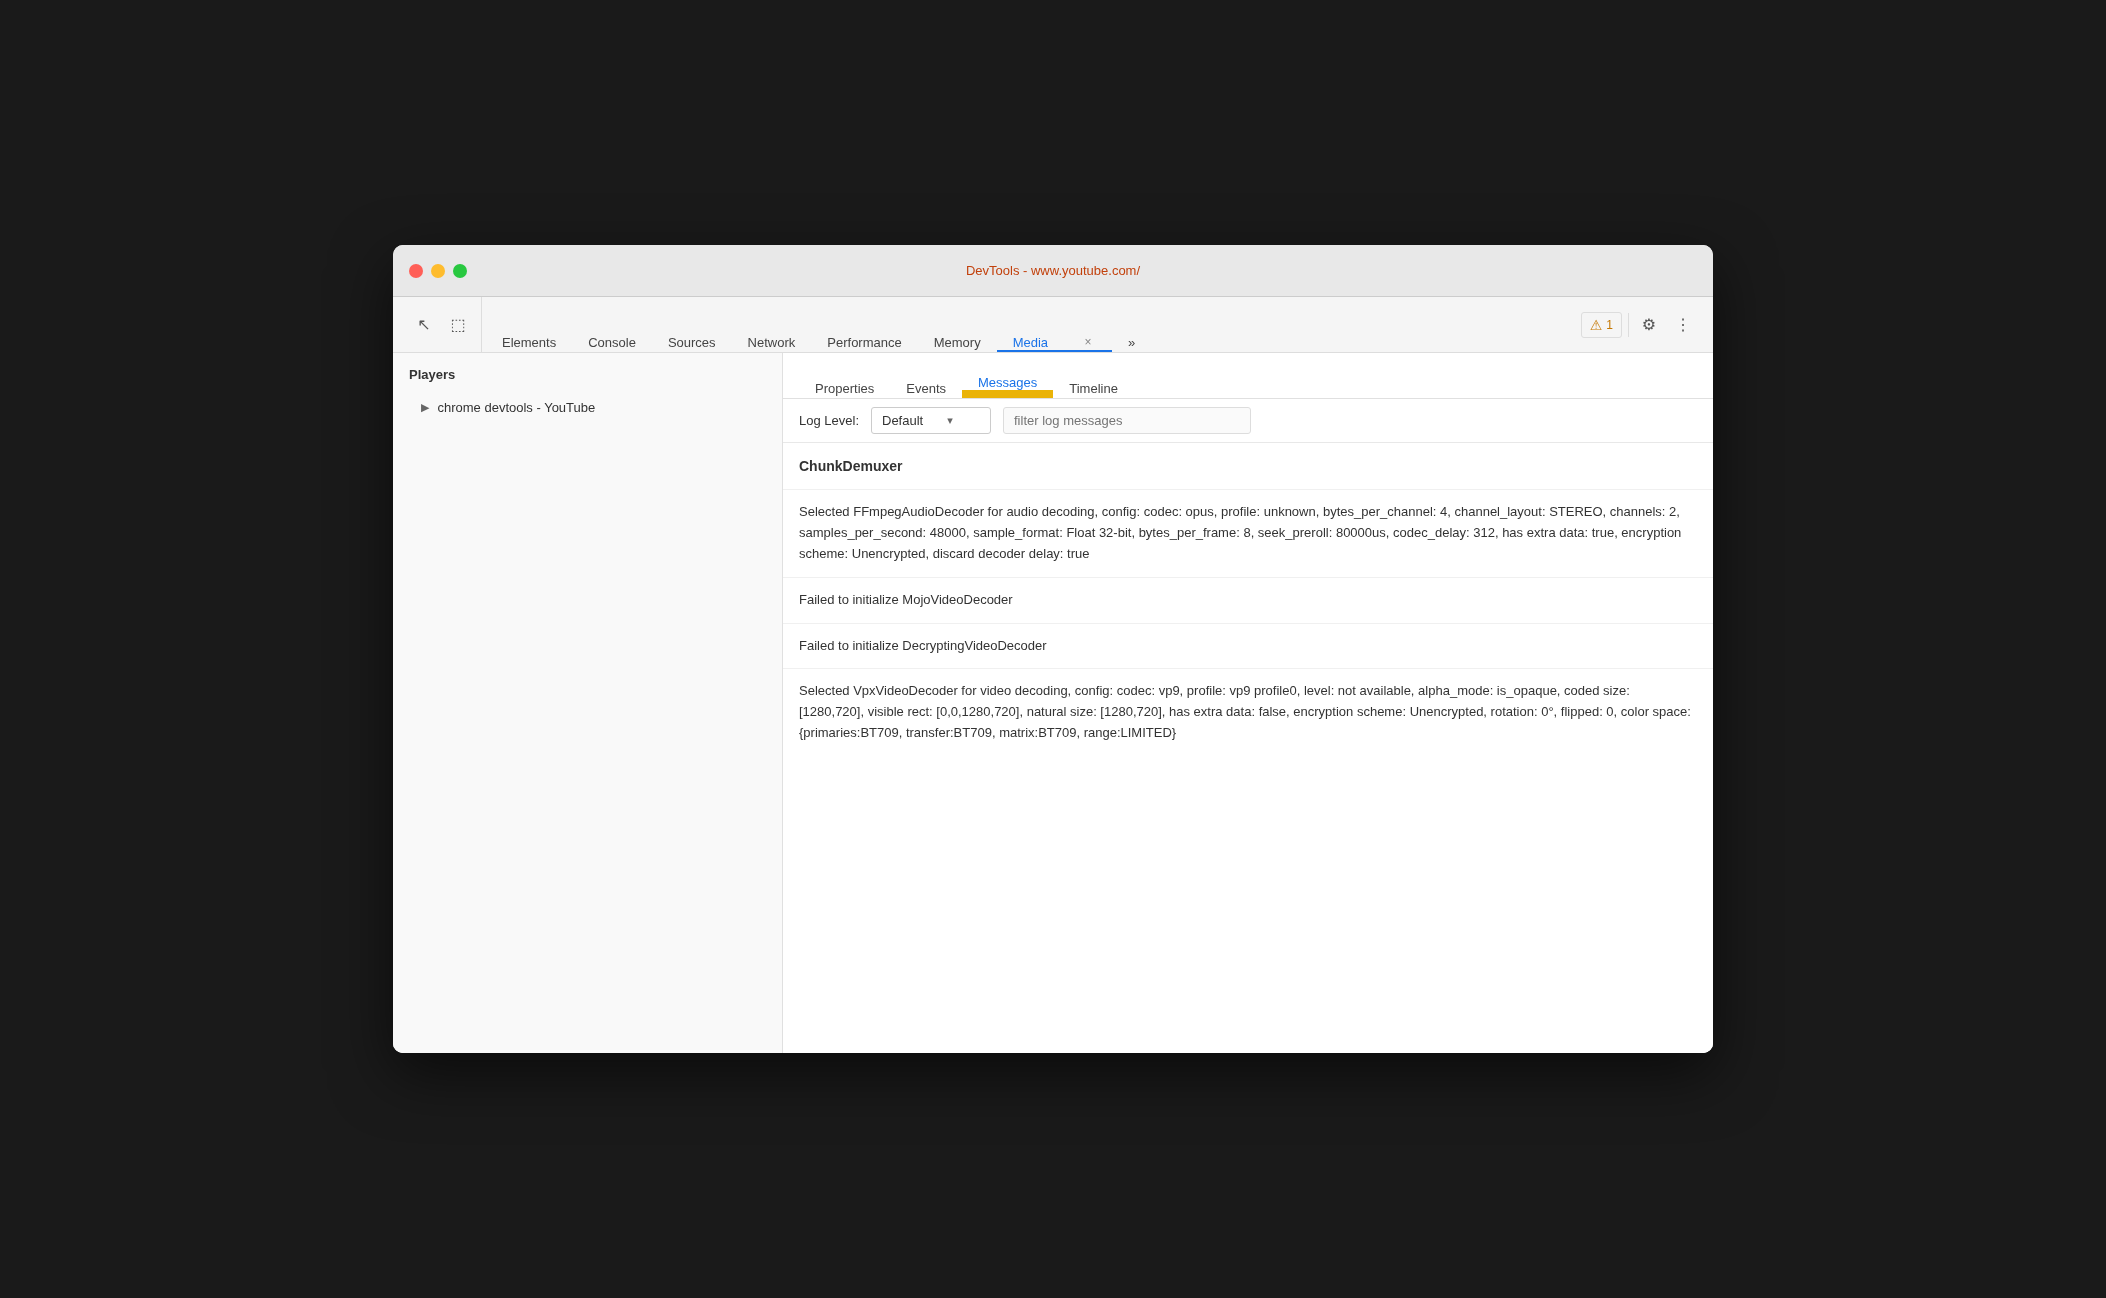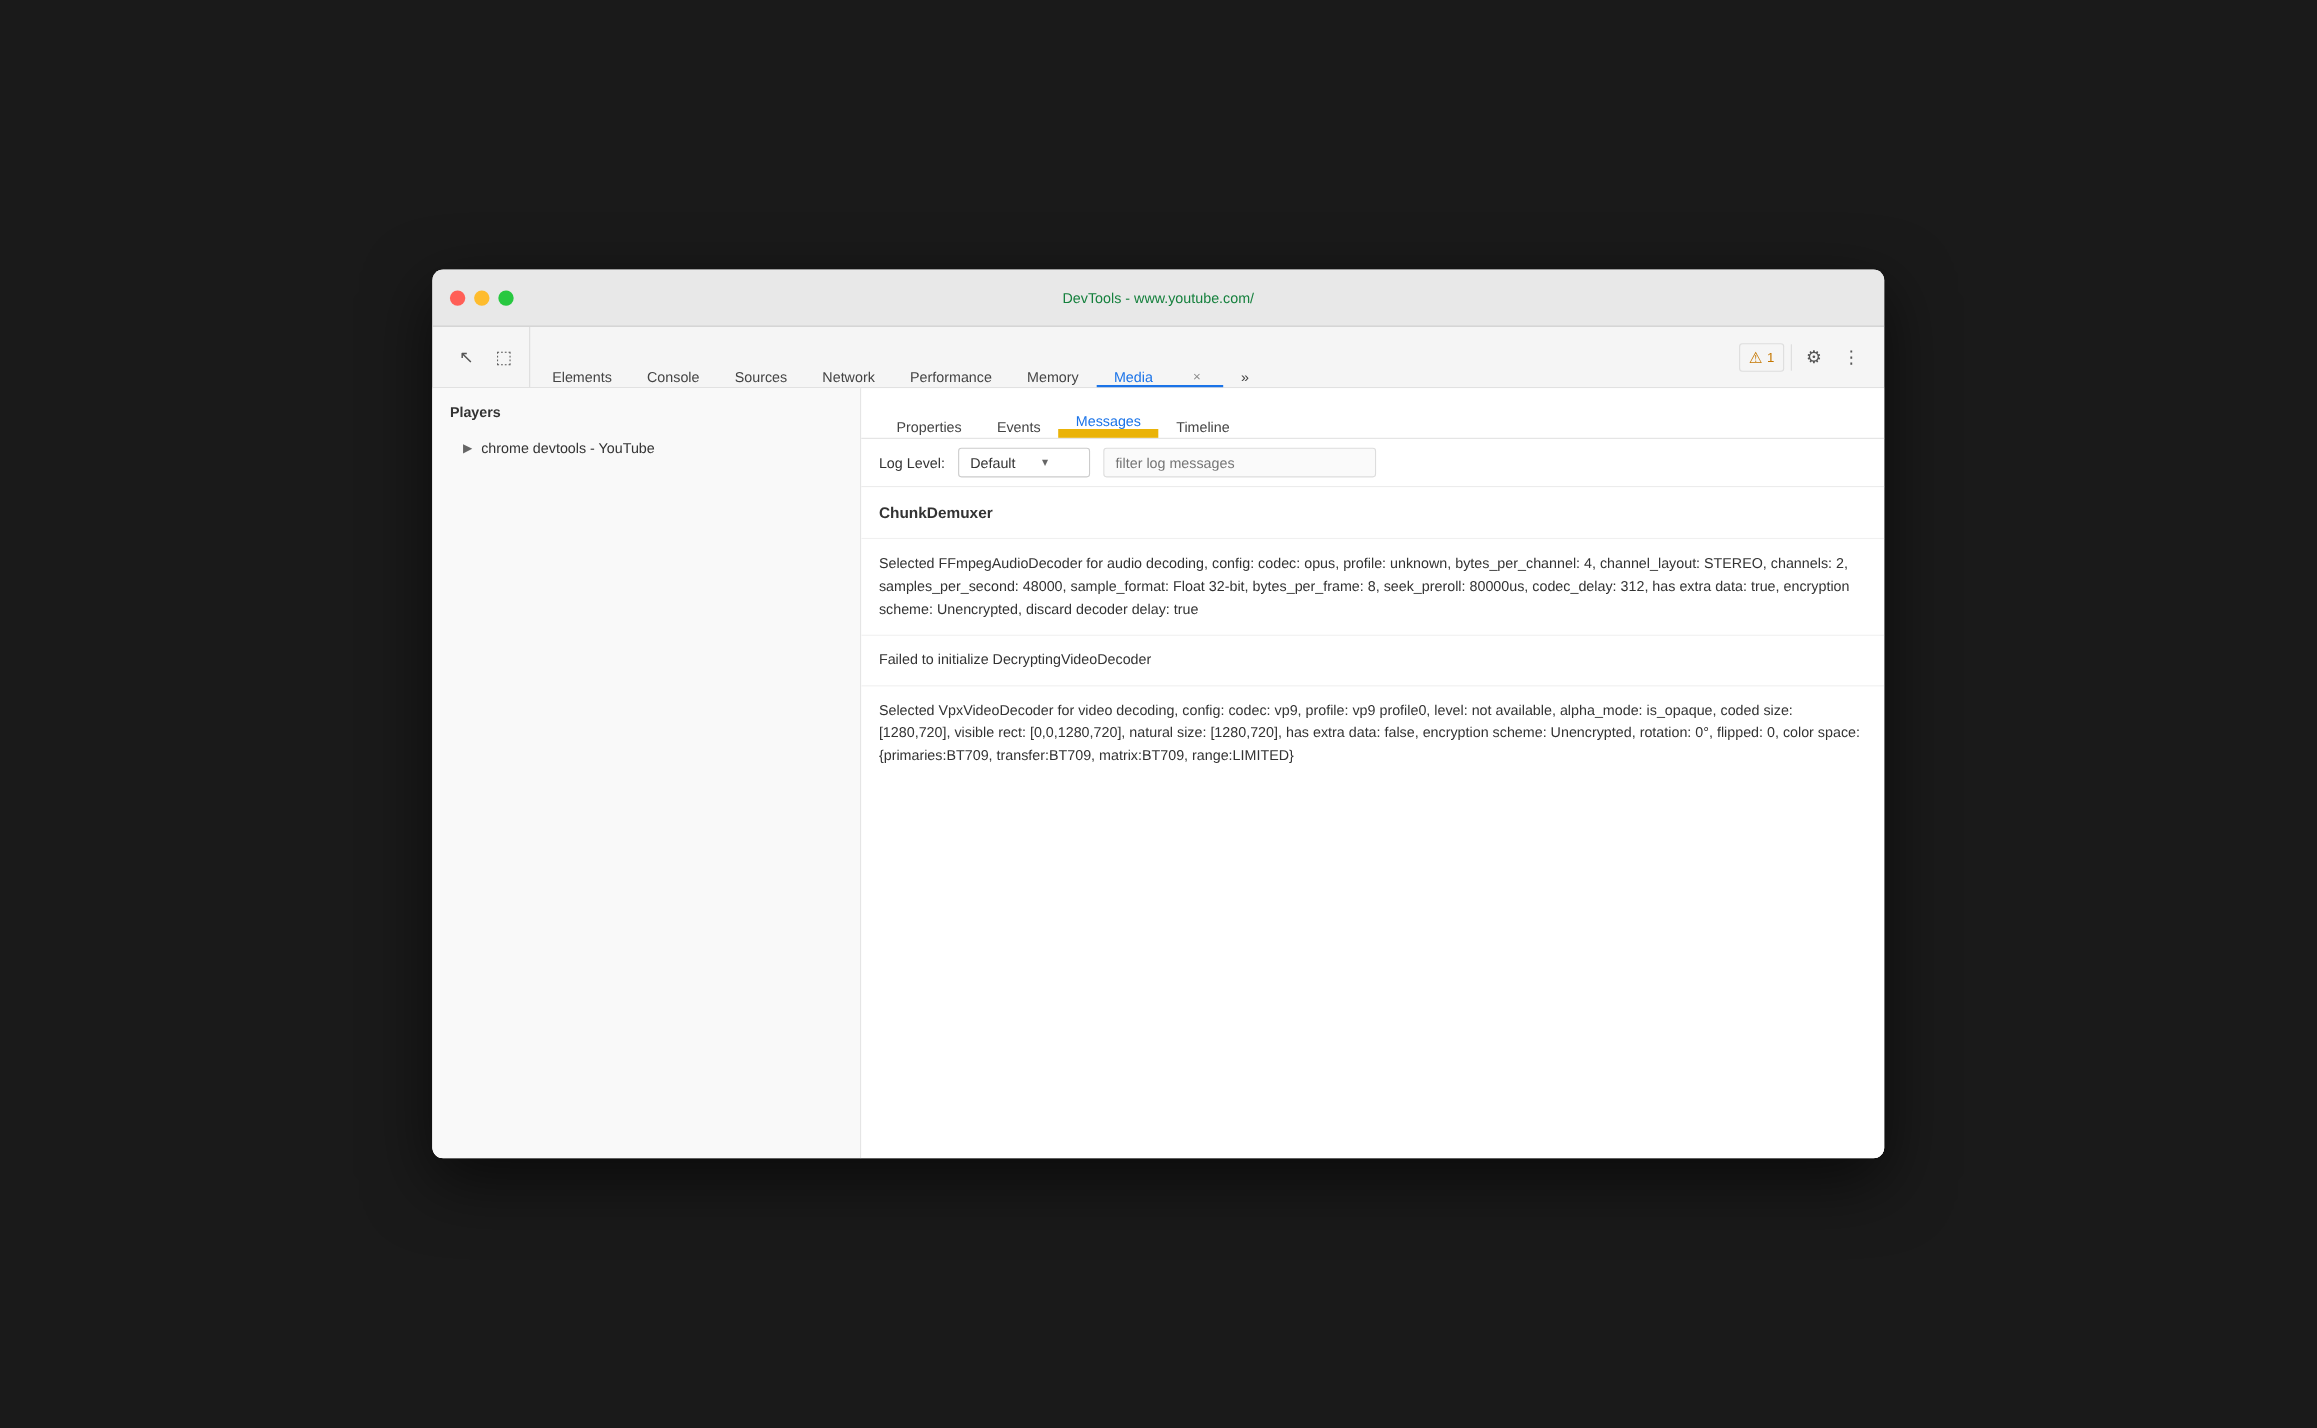--- a/index.html
+++ b/index.html
@@ -40,21 +40,21 @@
       cursor: pointer;
     }
     .traffic-light.close { background: #ff5f57; }
     .traffic-light.minimize { background: #febc2e; }
     .traffic-light.maximize { background: #28c840; }
     .title-bar-title {
       position: absolute;
       left: 50%;
       transform: translateX(-50%);
       font-size: 13px;
-      color: #15803d;
+      color: #c2410c;
       font-weight: 500;
     }
     
     .toolbar {
       background: #f5f5f5;
       height: 56px;
       display: flex;
       align-items: stretch;
       border-bottom: 1px solid #ddd;
       padding: 0 8px;
@@ -363,20 +363,23 @@
       </div>
 
       <div class="messages-list">
         <div class="message-row chunk-demuxer">
           <span>ChunkDemuxer</span>
         </div>
         <div class="message-row">
           <span>Selected FFmpegAudioDecoder for audio decoding, config: codec: opus, profile: unknown, bytes_per_channel: 4, channel_layout: STEREO, channels: 2, samples_per_second: 48000, sample_format: Float 32-bit, bytes_per_frame: 8, seek_preroll: 80000us, codec_delay: 312, has extra data: true, encryption scheme: Unencrypted, discard decoder delay: true</span>
         </div>
         <div class="message-row">
+          <span>Failed to initialize MojoVideoDecoder</span>
+        </div>
+        <div class="message-row">
           <span>Failed to initialize DecryptingVideoDecoder</span>
         </div>
         <div class="message-row">
           <span>Selected VpxVideoDecoder for video decoding, config: codec: vp9, profile: vp9 profile0, level: not available, alpha_mode: is_opaque, coded size: [1280,720], visible rect: [0,0,1280,720], natural size: [1280,720], has extra data: false, encryption scheme: Unencrypted, rotation: 0°, flipped: 0, color space: {primaries:BT709, transfer:BT709, matrix:BT709, range:LIMITED}</span>
         </div>
       </div>
     </div>
   </div>
 </div>
 

